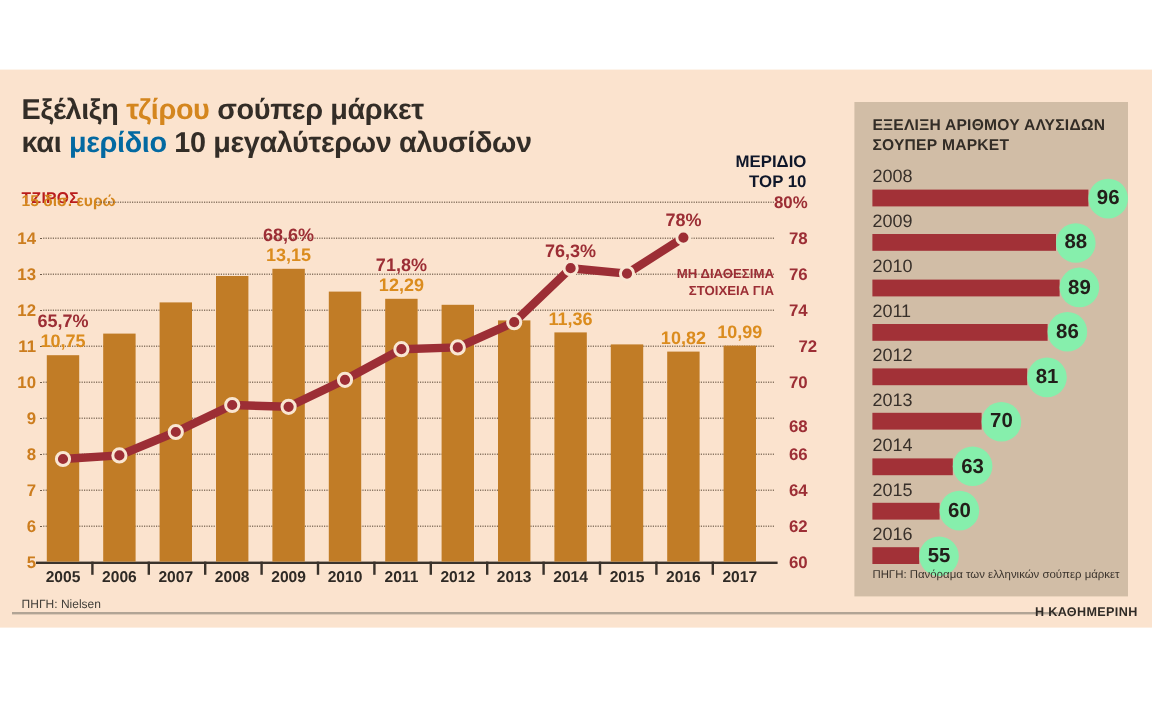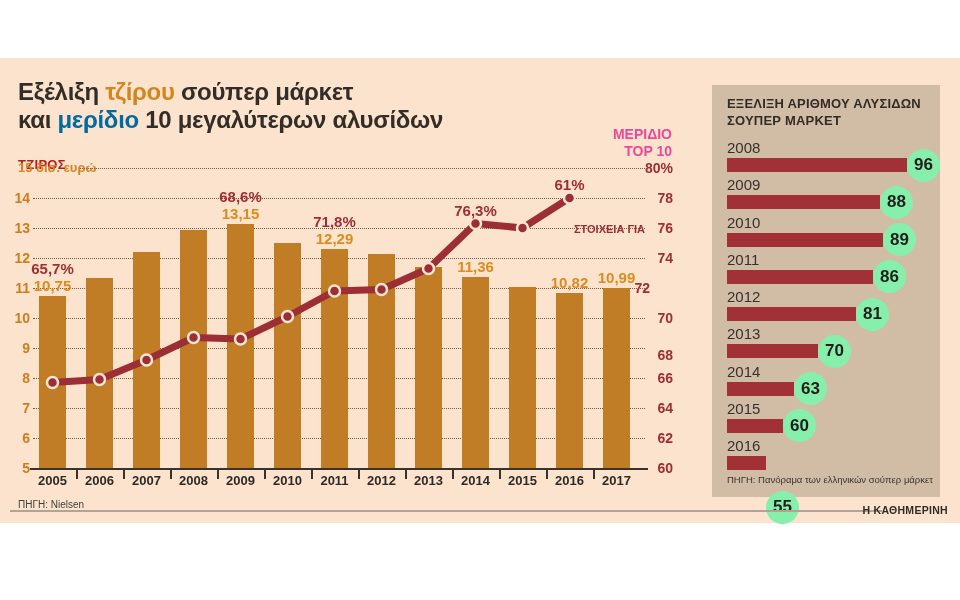--- a/index.html
+++ b/index.html
@@ -10,21 +10,21 @@
     -webkit-font-smoothing:antialiased;
   }
   .abs{position:absolute;}
   #bg-peach{left:0;top:58px;width:960px;height:465px;background:#FBE3CE;}
   #title{left:18px;top:78px;line-height:28px;font-size:24px;font-weight:bold;
          color:#332D27;letter-spacing:-0.3px;}
   .hl-orange{color:#D4861E;}
   .hl-red{color:#0369a1;}
   #left-header{left:18px;top:157px;font-size:13px;font-weight:bold;color:#b91c1c;letter-spacing:0.3px;}
   #unit-label{left:18px;top:160px;font-size:13px;font-weight:bold;color:#D4861E;}
-  .right-hdr{width:120px;text-align:right;font-size:14px;font-weight:bold;color:#ec4899;}
+  .right-hdr{width:120px;text-align:right;font-size:14px;font-weight:bold;color:#0f172a;}
   #right-header-1{left:552px;top:126px;}
   #right-header-2{left:552px;top:143px;}
   .axis-num-left{width:28px;text-align:right;font-size:14px;font-weight:bold;color:#CC7D1E;}
   .axis-num-right{width:36px;text-align:right;font-size:14px;font-weight:bold;color:#9C2E35;}
   .gridline{border-top:1px dotted #6E5B49;height:0;}
   #baseline{background:#3A332C;height:2px;}
   .x-tick{width:2px;background:#3A332C;}
   .year-label{font-size:13px;font-weight:bold;color:#2F2A25;transform:translateX(-50%);}
   .vbar{background:#C17C26;width:27px;}
   .val-label{font-size:15px;font-weight:bold;transform:translate(-50%,-50%);white-space:nowrap;}
@@ -79,21 +79,21 @@
     <div class="abs axis-num-left" style="left: 2px; top: 310px;">10</div>
     <div class="abs axis-num-left" style="left: 2px; top: 340px;">9</div>
     <div class="abs axis-num-left" style="left: 2px; top: 370px;">8</div>
     <div class="abs axis-num-left" style="left: 2px; top: 400px;">7</div>
     <div class="abs axis-num-left" style="left: 2px; top: 430px;">6</div>
     <div class="abs axis-num-left" style="left: 2px; top: 460px;">5</div>
     <div class="abs axis-num-right" style="left: 637px; top: 160px;">80%</div>
     <div class="abs axis-num-right" style="left: 637px; top: 190px;">78</div>
     <div class="abs axis-num-right" style="left: 637px; top: 220px;">76</div>
     <div class="abs axis-num-right" style="left: 637px; top: 250px;">74</div>
-    <div class="abs axis-num-right" style="left: 614px; top: 280px;">72</div>
+    <div class="abs axis-num-right" style="left: 645px; top: 280px;">72</div>
     <div class="abs axis-num-right" style="left: 637px; top: 310px;">70</div>
     <div class="abs axis-num-right" style="left: 637px; top: 347px;">68</div>
     <div class="abs axis-num-right" style="left: 637px; top: 370px;">66</div>
     <div class="abs axis-num-right" style="left: 637px; top: 400px;">64</div>
     <div class="abs axis-num-right" style="left: 637px; top: 430px;">62</div>
     <div class="abs axis-num-right" style="left: 637px; top: 460px;">60</div>
     <div class="abs" id="baseline" style="left: 30px; top: 468px; width: 618px; height: 2px; background: rgb(58, 51, 44);"></div>
     <div class="abs x-tick" style="left: 76px; top: 468px; height: 11px;"></div>
     <div class="abs x-tick" style="left: 123px; top: 468px; height: 11px;"></div>
     <div class="abs x-tick" style="left: 170px; top: 468px; height: 11px;"></div>
@@ -149,25 +149,26 @@
     </svg>
     <div class="abs val-label val-orange" style="left: 52.5px; top: 284.5px;">10,75</div>
     <div class="abs val-label val-red" style="left: 52.5px; top: 267.5px;">65,7%</div>
     <div class="abs val-label val-orange" style="left: 240.5px; top: 212.5px;">13,15</div>
     <div class="abs val-label val-red" style="left: 240.5px; top: 195.5px;">68,6%</div>
     <div class="abs val-label val-orange" style="left: 334.5px; top: 238.3px;">12,29</div>
     <div class="abs val-label val-red" style="left: 334.5px; top: 221.3px;">71,8%</div>
     <div class="abs val-label val-orange" style="left: 475.5px; top: 266.2px;">11,36</div>
     <div class="abs val-label val-red" style="left: 475.5px; top: 209.5px;">76,3%</div>
     <div class="abs val-label val-orange" style="left: 569.5px; top: 282.4px;">10,82</div>
-    <div class="abs val-label val-red" style="left: 569.5px; top: 184px;">61%</div>
+    <div class="abs val-label val-red" style="left: 569.5px; top: 184px;">78%</div>
     <div class="abs val-label val-orange" style="left: 616.5px; top: 277.3px;">10,99</div>
   </div>
 
 <div id="no-data-note" class="abs">
+  <div>ΜΗ ΔΙΑΘΕΣΙΜΑ</div>
   <div>ΣΤΟΙΧΕΙΑ ΓΙΑ</div>
 </div>
 
 <div id="source-left" class="abs">ΠΗΓΗ: Nielsen</div>
 
 <div id="panel" class="abs"></div>
 <div id="panel-title" class="abs">
   <div>ΕΞΕΛΙΞΗ ΑΡΙΘΜΟΥ ΑΛΥΣΙΔΩΝ</div>
   <div>ΣΟΥΠΕΡ ΜΑΡΚΕΤ</div>
 </div>
@@ -191,18 +192,18 @@
     <div class="abs p-bar" style="left: 727px; top: 344.25px; width: 91px;"></div>
     <div class="abs p-circle" style="left: 818px; top: 334.75px;">70</div>
     <div class="abs p-year" style="left: 727px; top: 362.5px;">2014</div>
     <div class="abs p-bar" style="left: 727px; top: 381.5px; width: 67px;"></div>
     <div class="abs p-circle" style="left: 794px; top: 372px;">63</div>
     <div class="abs p-year" style="left: 727px; top: 399.75px;">2015</div>
     <div class="abs p-bar" style="left: 727px; top: 418.75px; width: 56px;"></div>
     <div class="abs p-circle" style="left: 783px; top: 409.25px;">60</div>
     <div class="abs p-year" style="left: 727px; top: 437px;">2016</div>
     <div class="abs p-bar" style="left: 727px; top: 456px; width: 39px;"></div>
-    <div class="abs p-circle" style="left: 766px; top: 446.5px; margin-top: 44px;">55</div>
+    <div class="abs p-circle" style="left: 766px; top: 446.5px;">55</div>
   </div>
 <div id="panel-source" class="abs">ΠΗΓΗ: Πανόραμα των ελληνικών σούπερ μάρκετ</div>
 
 <div id="footer-rule" class="abs"></div>
 <div id="brand" class="abs">Η ΚΑΘΗΜΕΡΙΝΗ</div>
 
 </body></html>

